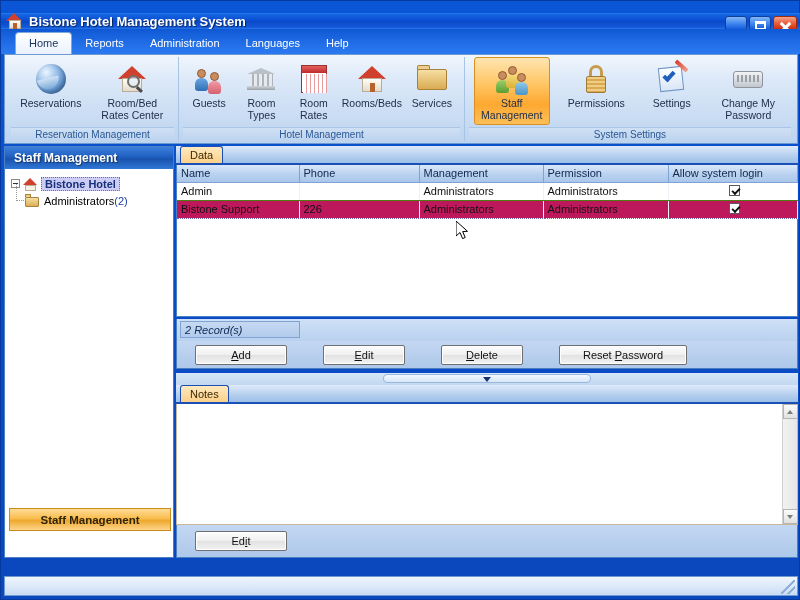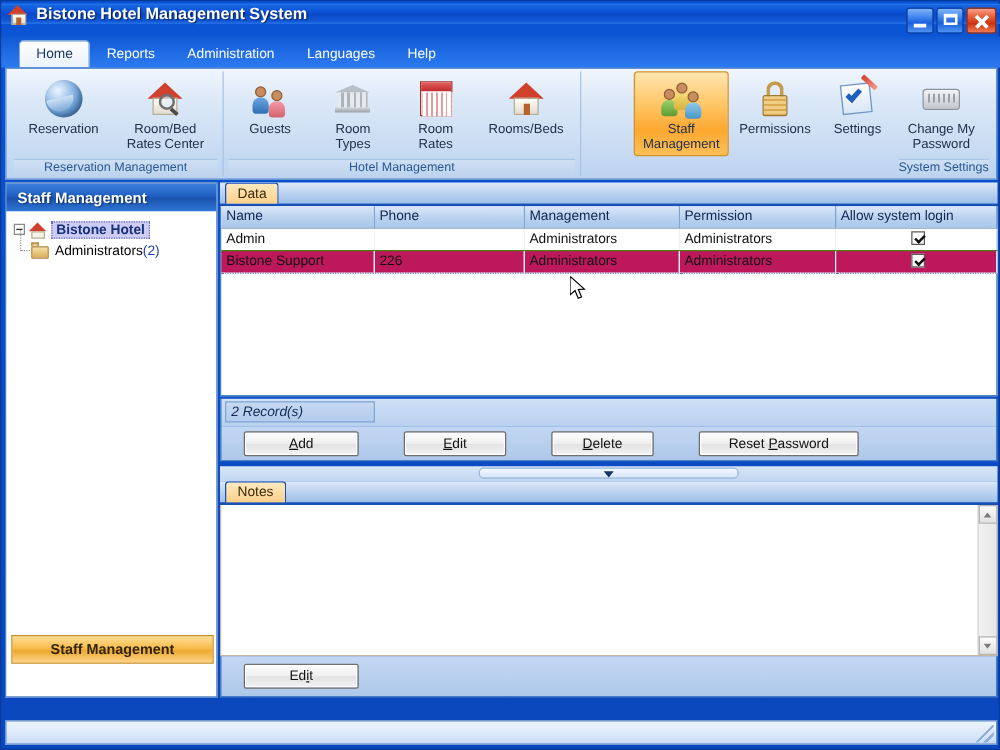--- a/index.html
+++ b/index.html
@@ -15,24 +15,24 @@
   
   #window {
     position: absolute; left: 0; top: 0;
     width: 800px; height: 600px;
     background: linear-gradient(to bottom, #0a56d6 0%, #0a4dc8 40%, #0b47bd 100%);
     border: 1px solid #063a9e;
   }
 
   
   #titlebar {
-    position: absolute; left: 0; top: 2px; width: 800px; height: 16px;
+    position: absolute; left: 0; top: 12px; width: 800px; height: 16px;
     background: linear-gradient(to bottom,
         #2a7ff0 0%, #1565e0 8%, #0b4fd4 45%, #0a49c8 52%, #1358d8 88%, #2a77ea 100%);
-    display: flex; align-items: flex-start;
+    display: flex; align-items: center;
   }
   #title-icon {
     width: 18px; height: 18px; margin-left: 5px; margin-right: 5px;
     position: relative; flex: 0 0 auto;
   }
   #title-text {
     color: #ffffff; font-size: 13px; font-weight: bold;
     text-shadow: 1px 1px 1px rgba(0,0,0,0.55);
     white-space: nowrap;
   }
@@ -82,21 +82,21 @@
     background: linear-gradient(to bottom, #f1f6fd 0%, #dbe8f8 30%, #c9dcf3 72%, #bcd3ef 100%);
     border: 1px solid #6f9ad0;
     display: flex; padding: 2px;
   }
   .rgroup {
     height: 84px; position: relative;
     display: flex; flex-direction: column;
     border-right: 1px solid #a8c4e4;
     padding: 0 4px;
   }
-  .rgroup:last-child { border-right: none; align-items: flex-end; }
+  .rgroup:last-child { border-right: none; }
   .rg-items { display: flex; flex: 1 1 auto; align-items: flex-start; }
   .rg-label {
     height: 14px; line-height: 14px; text-align: center;
     font-size: 10px; color: #2a5894;
     background: linear-gradient(to bottom, #cfe0f4, #bdd3ee);
     border-top: 1px solid #a9c6e6;
   }
   .ritem {
     width: 68px; min-height: 68px; padding-top: 4px;
     display: flex; flex-direction: column; align-items: center;
@@ -469,21 +469,21 @@
   </div>
 
   <div id="ribbon">
 
     <div class="rgroup" style="width:172px;">
       <div class="rg-items" style="justify-content:center;">
         <div class="ritem" style="width:82px;">
           <div class="ic">
               <div class="ic-globe"></div>
             </div>
-          <div class="lbl">Reservation</div>
+          <div class="lbl">Reservations</div>
         </div>
         <div class="ritem" style="width:86px;">
           <div class="ic">
             <div class="house">
                 <div class="roof"></div>
                 <div class="body"></div>
               </div>
             <div class="magnifier"></div>
           </div>
           <div class="lbl" style="white-space:pre-line;">Room/Bed
@@ -533,20 +533,29 @@
         </div>
         <div class="ritem" style="width:66px;">
           <div class="ic">
             <div class="house">
                 <div class="roof"></div>
                 <div class="body"></div>
                 <div class="door"></div>
               </div>
           </div>
           <div class="lbl">Rooms/Beds</div>
+        </div>
+        <div class="ritem" style="width:58px;">
+          <div class="ic">
+            <div class="folder">
+                <div class="tab"></div>
+                <div class="back"></div>
+              </div>
+          </div>
+          <div class="lbl">Services</div>
         </div>
       </div>
       <div class="rg-label">Hotel Management</div>
     </div>
 
     <div class="rgroup" style="width:330px;">
       <div class="rg-items" style="justify-content:space-around;">
         <div class="ritem sel" style="width:76px;">
           <div class="ic">
             <div class="people">

